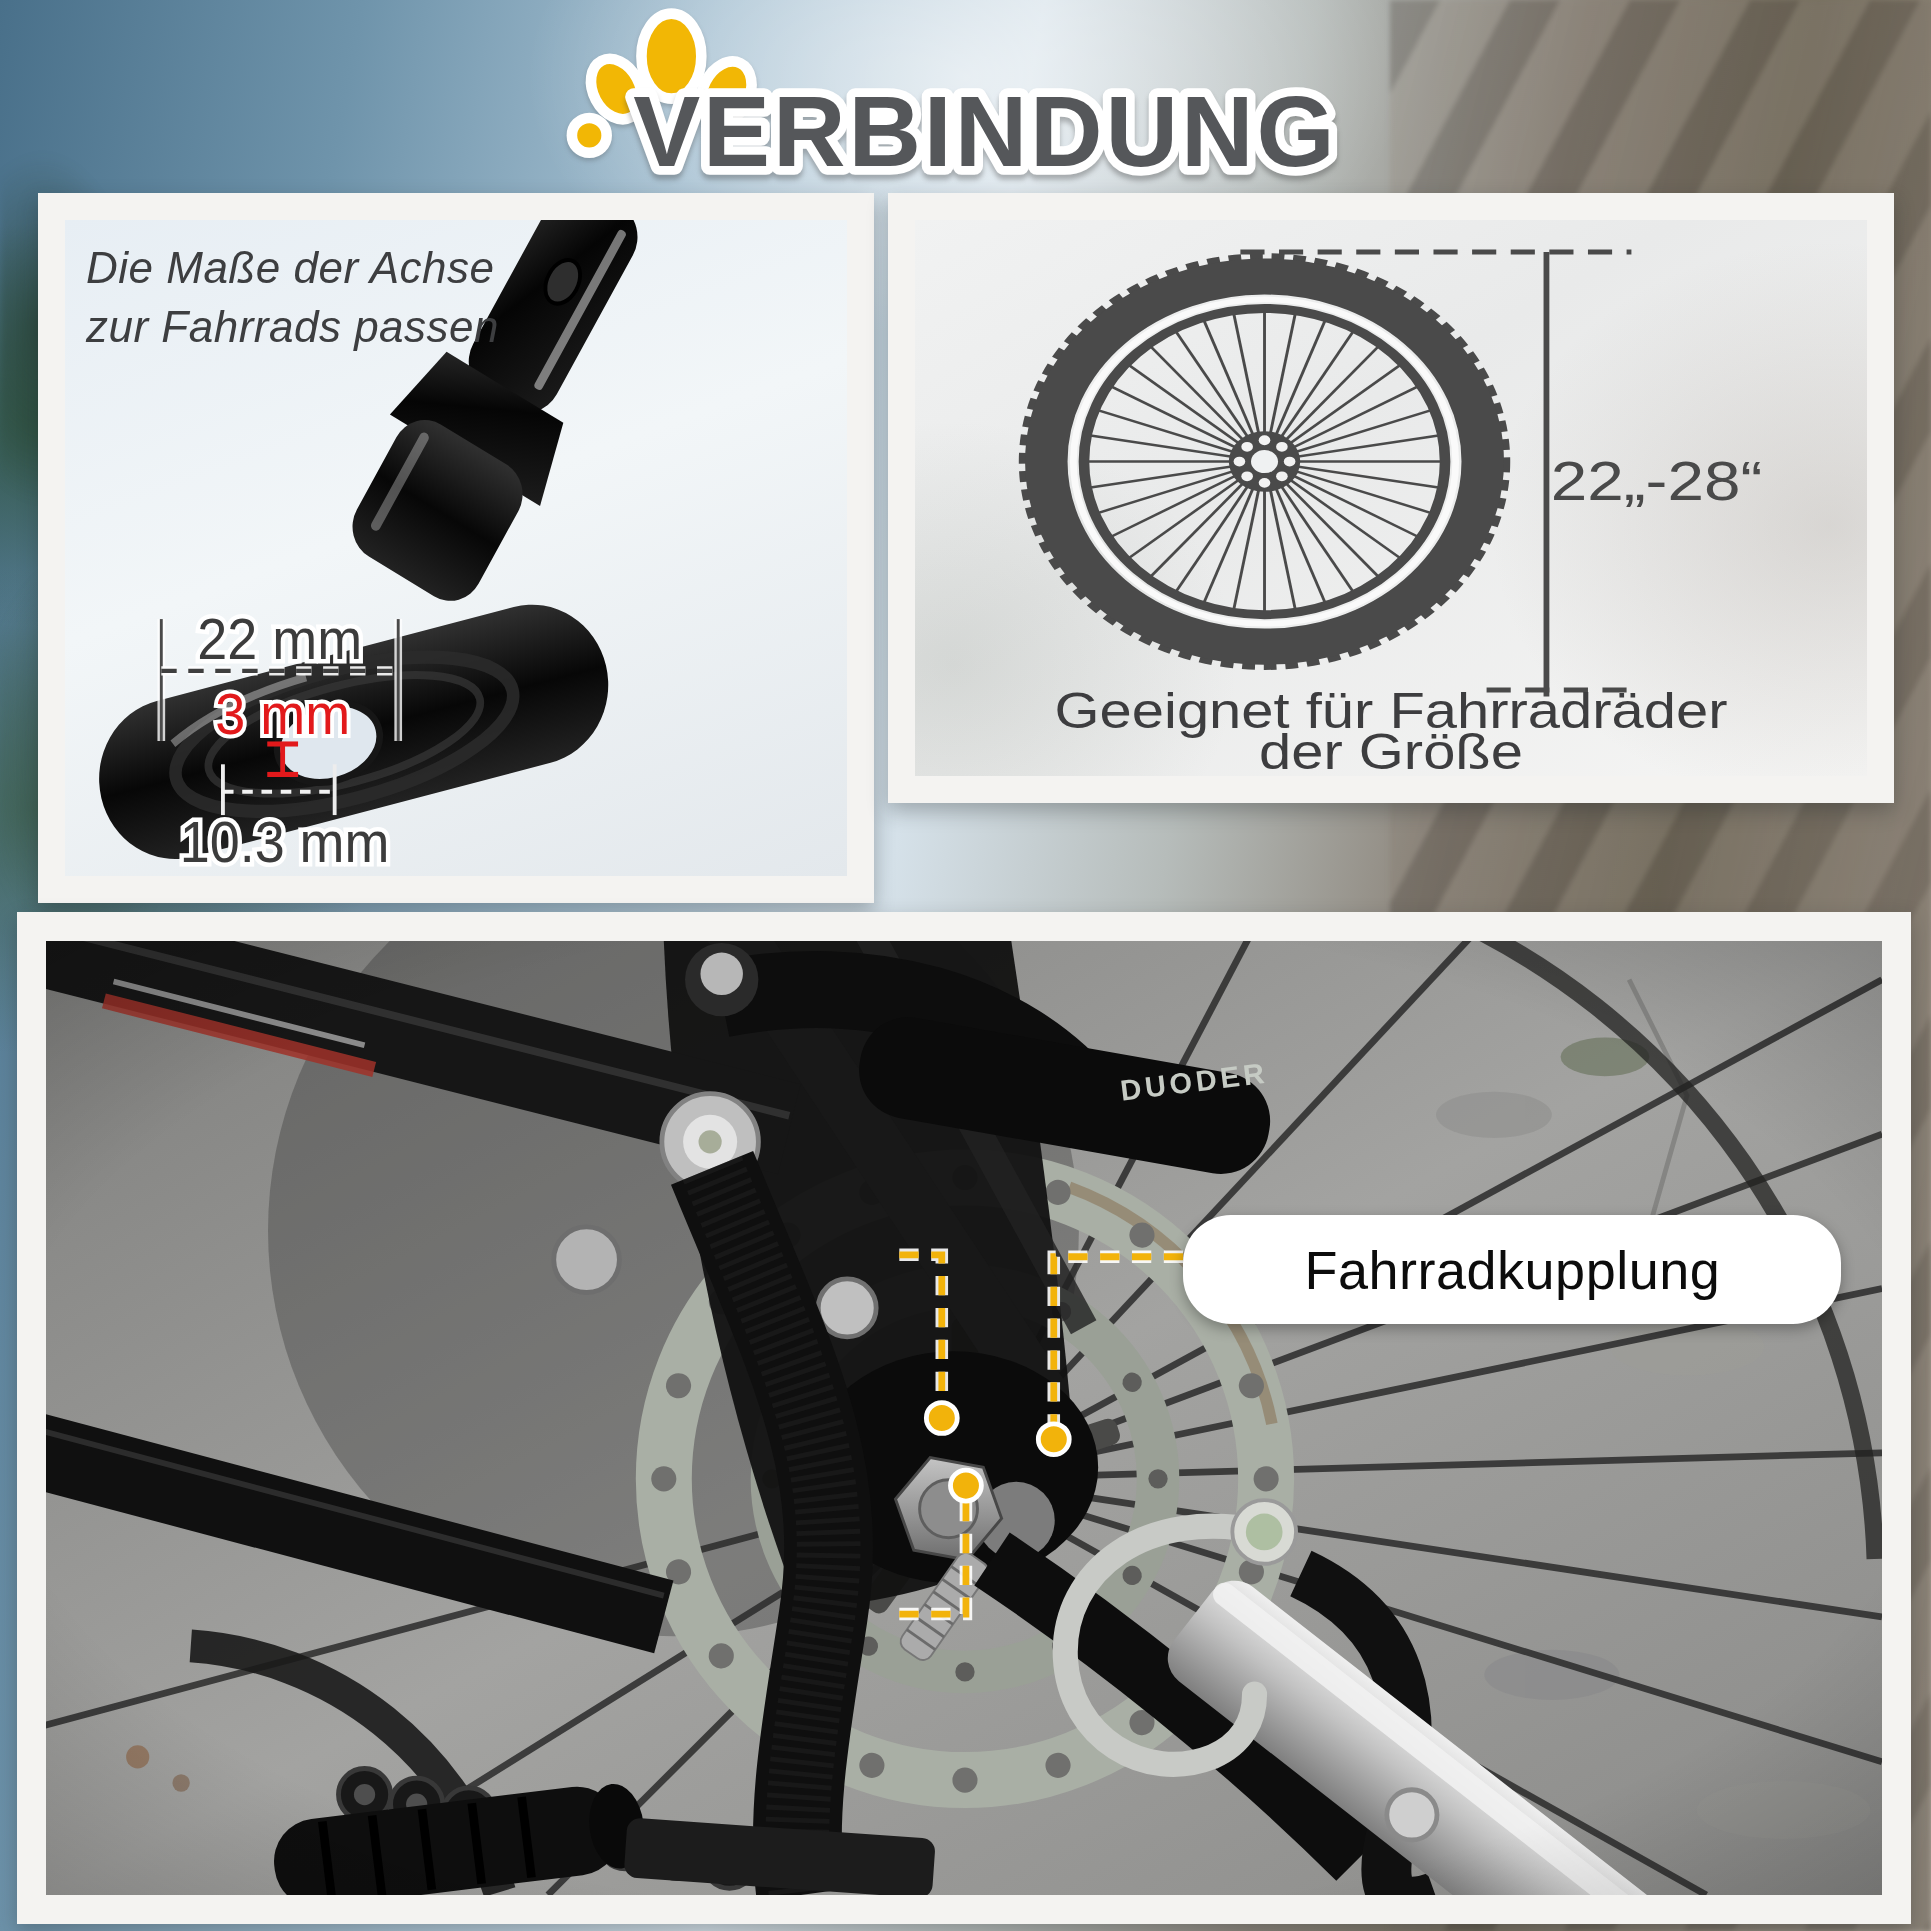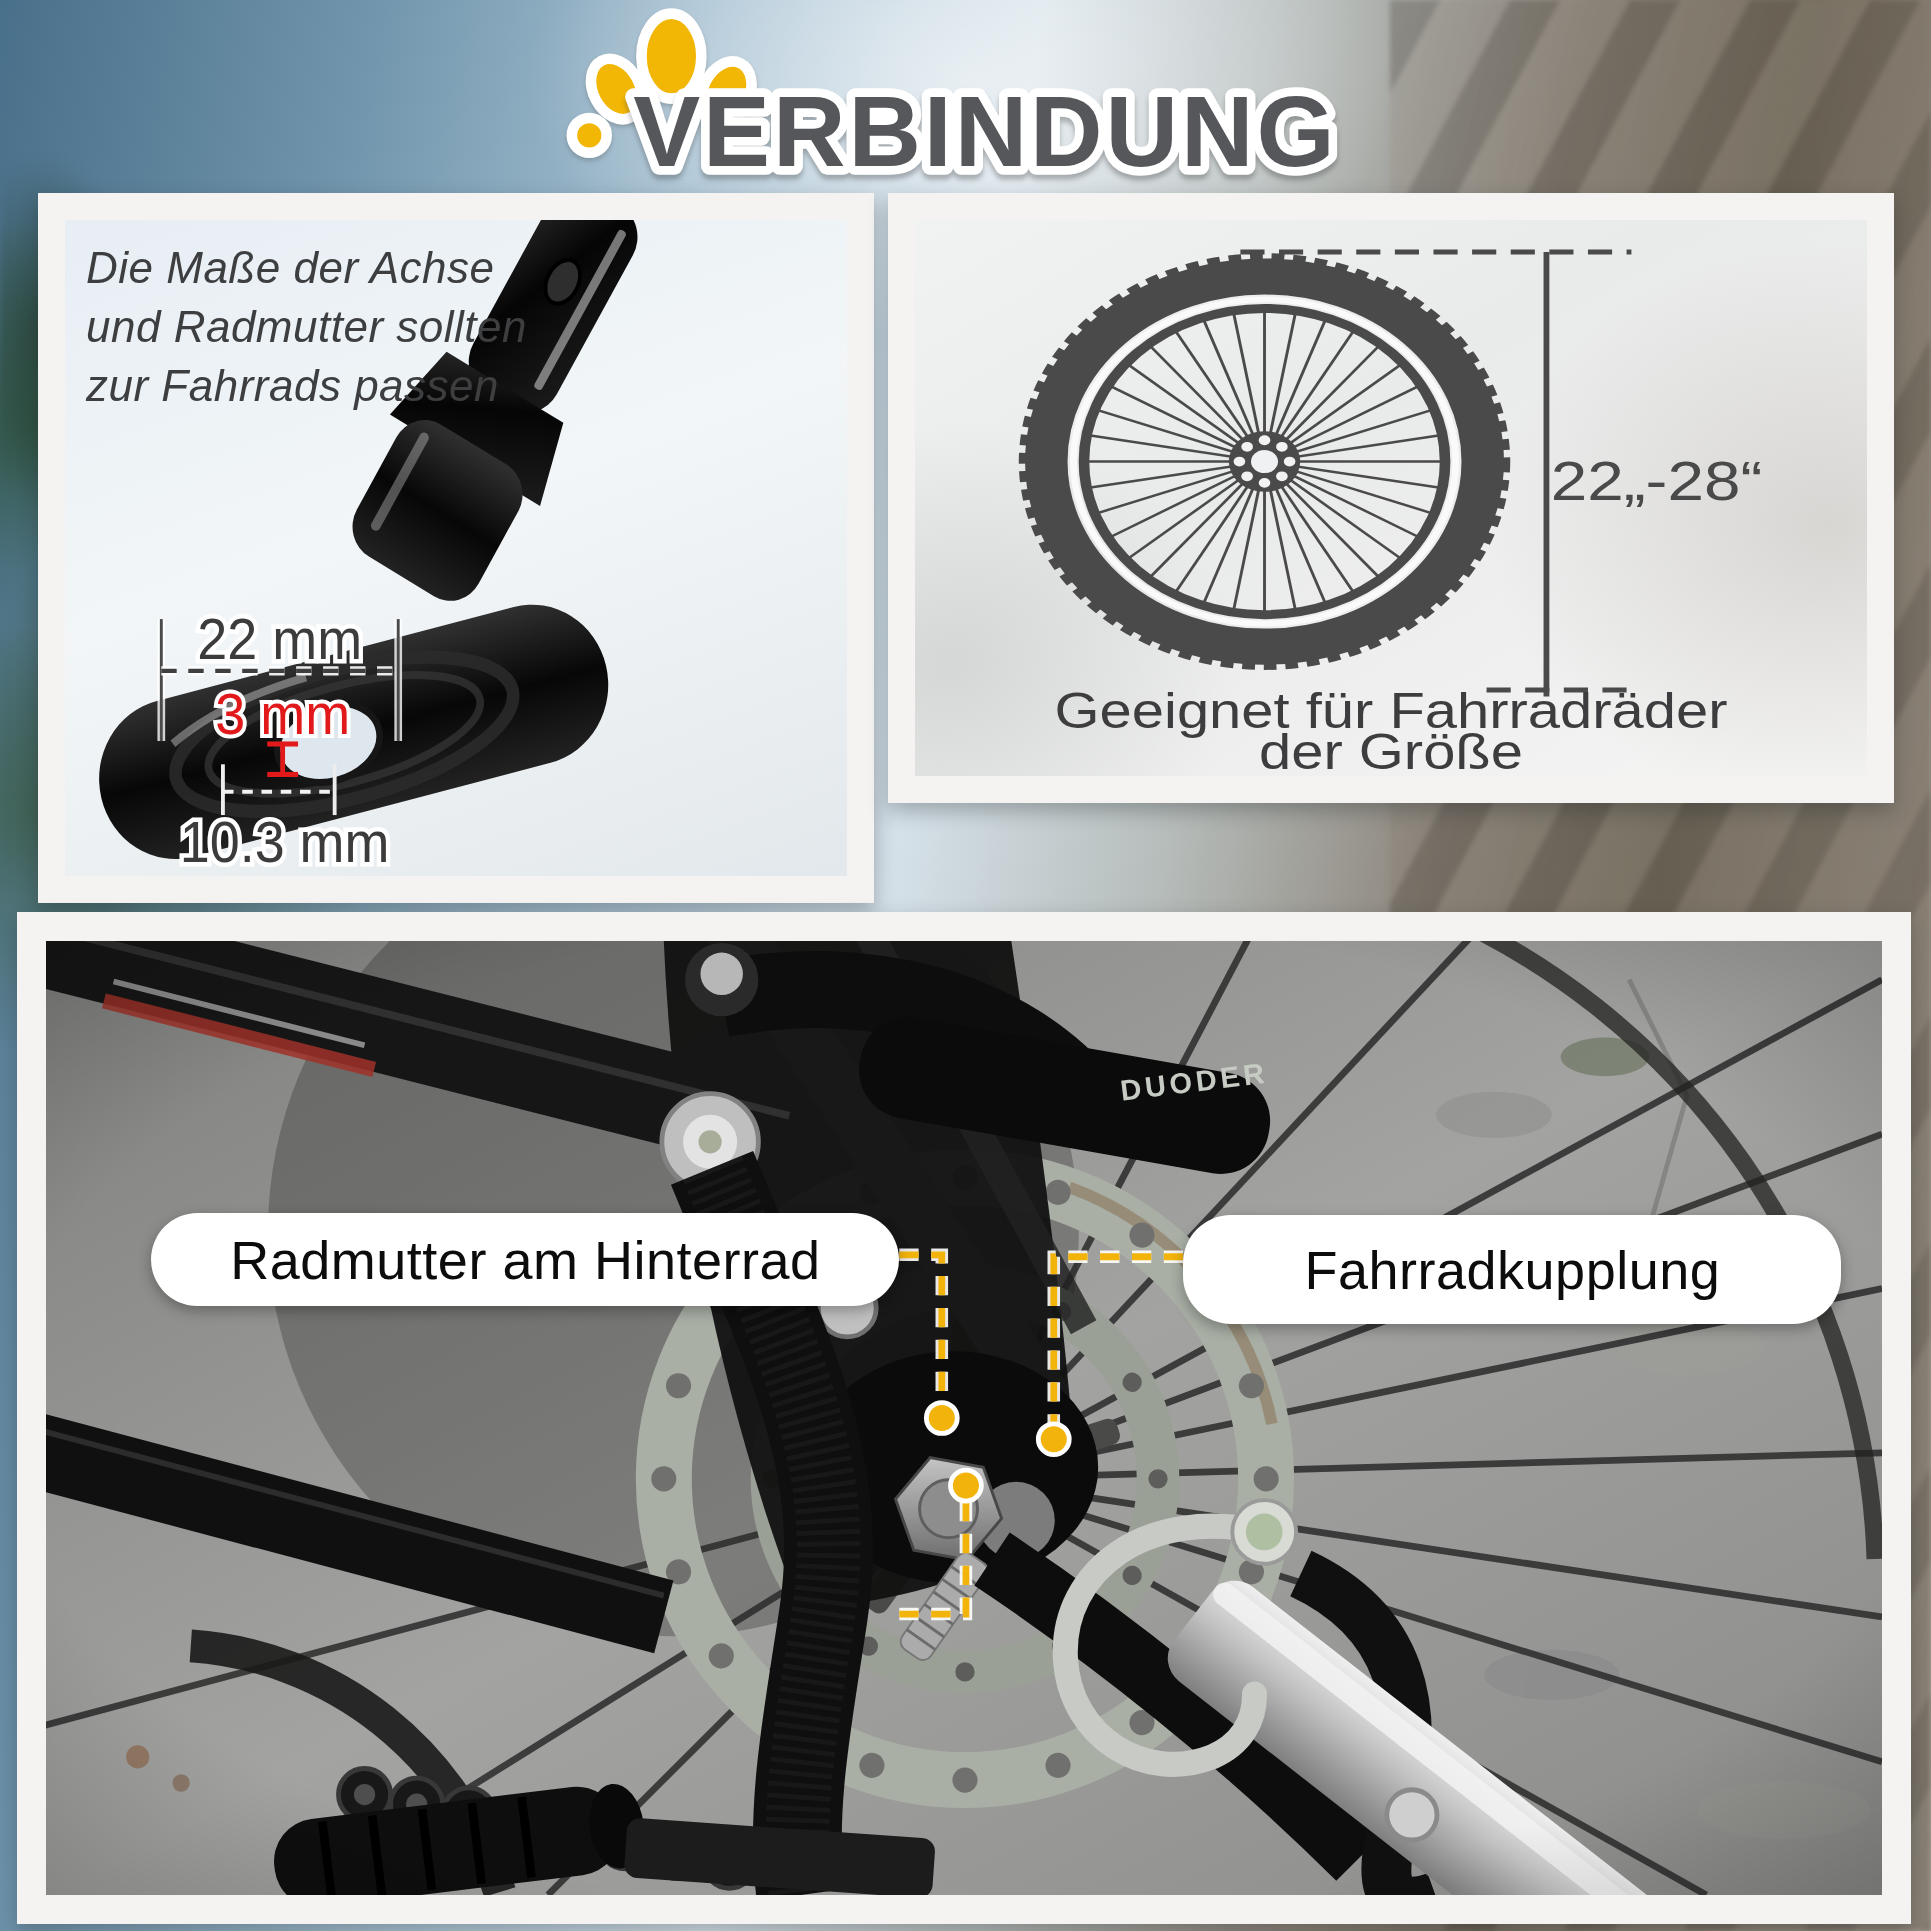--- a/index.html
+++ b/index.html
@@ -119,21 +119,20 @@
 
         <g>
           <line x1="164" y1="536" x2="164" y2="586" stroke="#ededed" stroke-width="4"></line>
           <line x1="280" y1="536" x2="280" y2="586" stroke="#ededed" stroke-width="4"></line>
           <line x1="164" y1="563" x2="280" y2="563" stroke="#f2f2f2" stroke-width="4" stroke-dasharray="11 9"></line>
           <text x="228" y="632" text-anchor="middle" font-size="56" fill="#3c3c3c" stroke="#ffffff" stroke-width="9" style="paint-order:stroke">10.3 mm</text>
         </g>
       </svg>
       <div class="desc">
         <span>Die Maße der Achse</span>
-        <span>und Radmutter sollten</span>
         <span>zur Fahrrads passen</span>
       </div>
     </div>
   </div>
 
   <div class="panel panel-wheel" style="left:888px;top:193px;width:1006px;height:610px;">
     <div class="panel-inner">
       <svg class="fill-svg" viewBox="0 0 986 679" preserveAspectRatio="none">
         <defs>
           <line id="sp" x1="0" y1="-183" x2="0" y2="183" stroke="#4a4a4a" stroke-width="3"></line>
@@ -400,21 +399,18 @@
           <path d="M1178,327 H1044 V502" stroke="#F2B30B" stroke-width="7" stroke-dasharray="20 13"></path>
           <path d="M884,697 H953 V578" stroke="#ffffff" stroke-width="13" stroke-dasharray="20 13" opacity=".9"></path>
           <path d="M884,697 H953 V578" stroke="#F2B30B" stroke-width="7" stroke-dasharray="20 13"></path>
         </g>
         <circle cx="928" cy="494" r="16" fill="#F2B30B" stroke="#ffffff" stroke-width="5"></circle>
         <circle cx="1044" cy="516" r="16" fill="#F2B30B" stroke="#ffffff" stroke-width="5"></circle>
         <circle cx="953" cy="564" r="16" fill="#F2B30B" stroke="#ffffff" stroke-width="5"></circle>
       </svg>
     </div>
 
-    <div class="pill" style="left:134px;top:301px;width:748px;height:93px;">
-      <span>Radmutter am Hinterrad</span>
-    </div>
     <div class="pill" style="left:1166px;top:303px;width:658px;height:109px;">
       <span>Fahrradkupplung</span>
     </div>
   </div>
 </div>
 
 
 </body></html>

